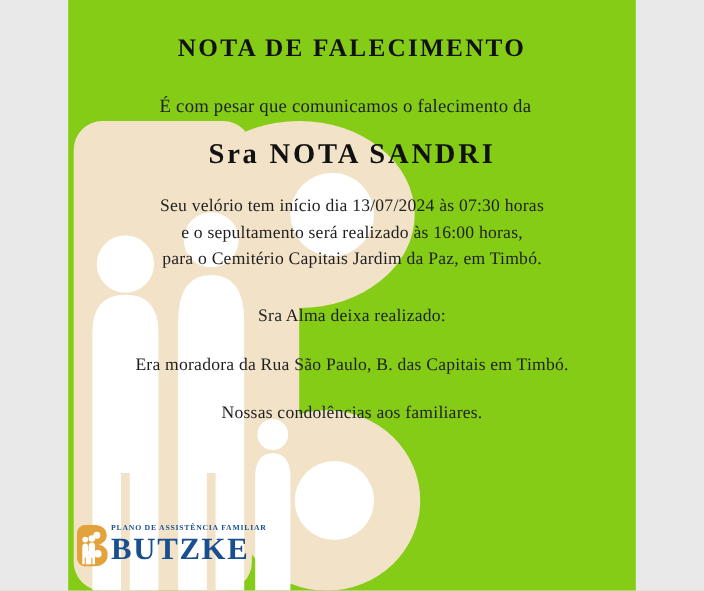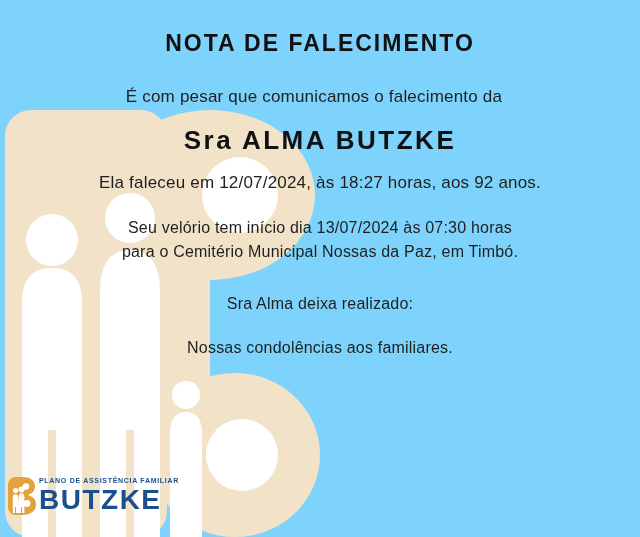--- a/index.html
+++ b/index.html
@@ -1,22 +1,22 @@
 <!DOCTYPE html>
 <html><head>
 <meta charset="utf-8">
 <style>
   html,body{margin:0;padding:0;background:#e9e9e9;}
   .page{
     position:relative;
-    width:640px;height:537px;
+    width:516px;height:537px;
     margin:0 auto;
-    background:#7dd3fc;
+    background:#84cc16;
     overflow:hidden;
-    font-family:Liberation Sans, sans-serif;
+    font-family:Liberation Serif, serif;
     color:#1f1f1f;
   }
   .watermark{
     position:absolute;left:0;top:0;width:640px;height:537px;
     z-index:0;pointer-events:none;
   }
   .content{
     position:relative;z-index:1;
     width:100%;
     text-align:center;
@@ -90,33 +90,34 @@
       <rect x="48" y="430" width="8" height="107"></rect>
       <rect x="126" y="430" width="8" height="107"></rect>
     </g>
   </svg>
 
   <main class="content">
     <h1 class="title">NOTA DE FALECIMENTO</h1>
 
     <p class="intro">É com pesar que comunicamos o falecimento da</p>
 
-    <h2 class="deceased-name">Sra ALMA BUTZKE</h2>
+    <h2 class="deceased-name">Sra NOTA SANDRI</h2>
 
-    <p class="death-line">Ela faleceu em 12/07/2024, às 18:27 horas, aos 92 anos.</p>
 
     <div class="block">
       <div>Seu velório tem início dia 13/07/2024 às 07:30 horas</div>
-      <div>para o Cemitério Municipal Nossas da Paz, em Timbó.</div>
+      <div>e o sepultamento será realizado às 16:00 horas,</div>
+      <div>para o Cemitério Capitais Jardim da Paz, em Timbó.</div>
     </div>
 
     <div class="block mourners">
       <div>Sra Alma deixa realizado:</div>
     </div>
 
+    <div class="block residence">Era moradora da Rua São Paulo, B. das Capitais em Timbó.</div>
 
     <div class="block condolences">Nossas condolências aos familiares.</div>
   </main>
 
   <div class="logo">
     <svg class="logo-mark" viewBox="0 0 28 38" aria-hidden="true">
       <g fill="#e4a23c">
         <path d="M8,0 H14 C24,0 27,5 27,9.5 C27,13.5 24.5,16.5 20,18
                  C25,19.5 28,22.5 28,27 C28,33 24,38 14,38 H8
                  C3.5,38 0,34.5 0,30 V8 C0,3.5 3.5,0 8,0 Z"></path>

